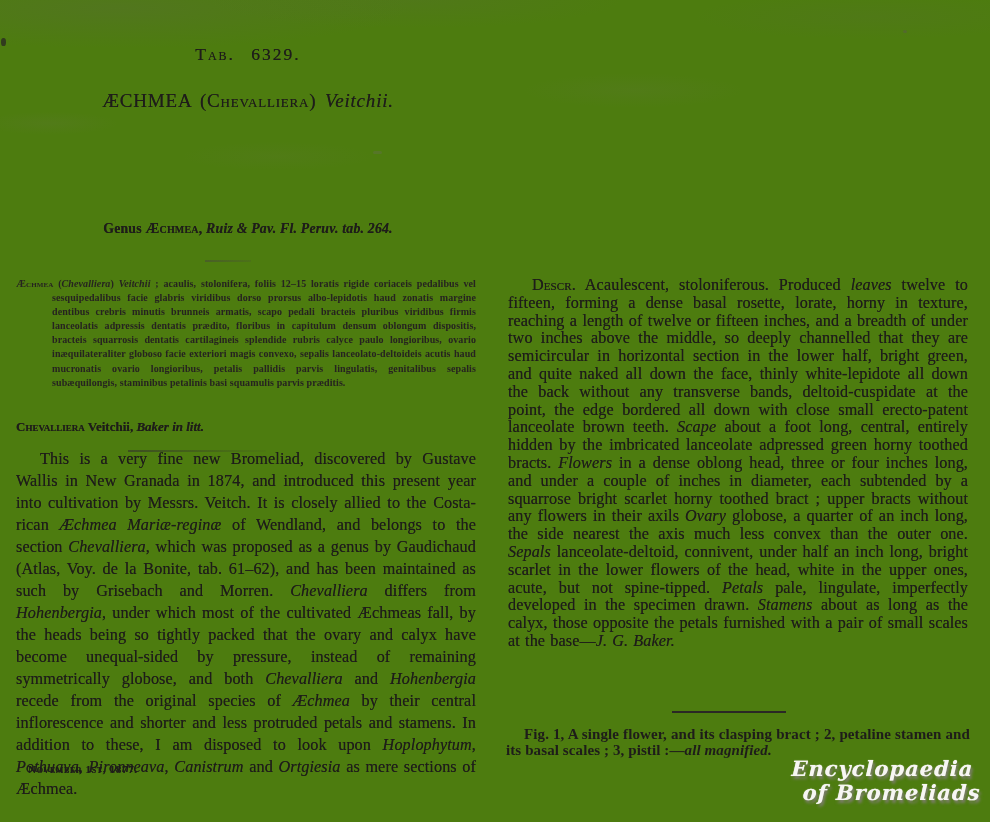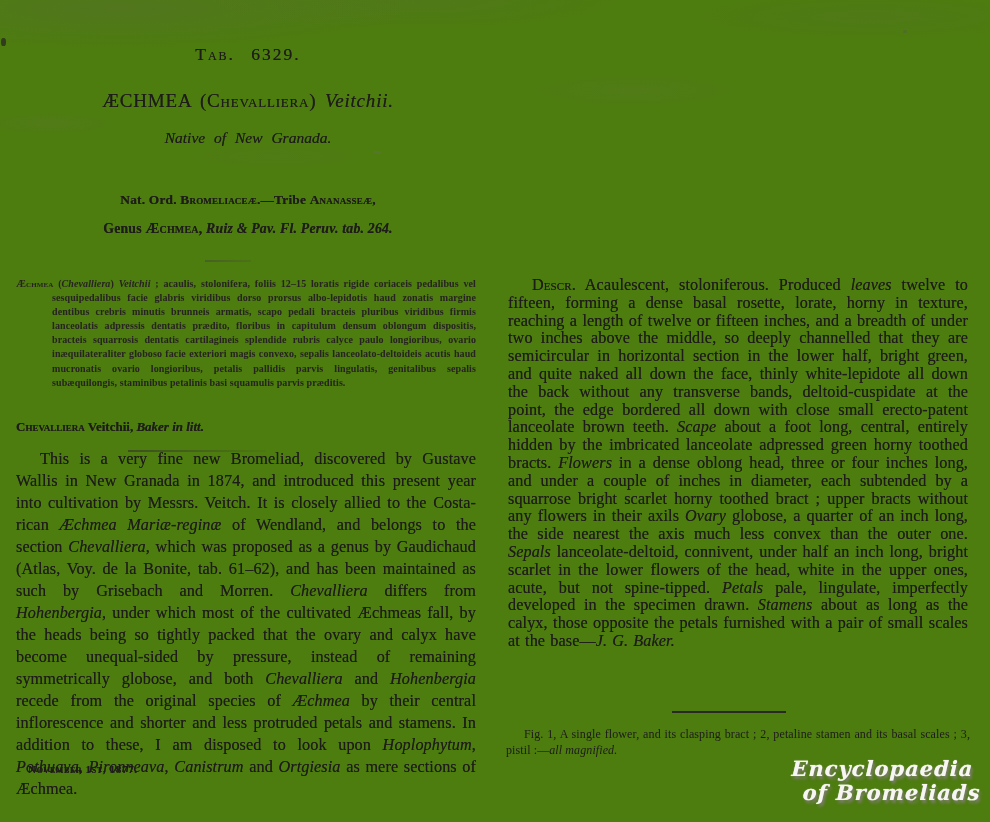--- a/index.html
+++ b/index.html
@@ -56,21 +56,21 @@
                background: linear-gradient(90deg, rgba(50,48,45,.6), rgba(50,48,45,.05)); }
   .body-para { font-size: 16.2px; letter-spacing: .1px; word-spacing: 1px; }
   #discussion-para { left: 16px; top: 448px; width: 460px; line-height: 22px; text-indent: 24px; }
   #date-line { left: 28px; top: 763px; font-size: 11.2px; font-variant: small-caps;
                font-weight: bold; letter-spacing: .6px; }
 
   
   #description-para { left: 508px; top: 277px; width: 460px; line-height: 17.8px; text-indent: 24px; }
   #figure-rule { left: 672px; top: 711px; width: 114px; height: 2px; background: #2a2825; }
   #figure-caption { left: 506px; top: 726px; width: 464px;
-                    font-size: 12px; line-height: 16.4px; font-weight: normal;
+                    font-size: 15px; line-height: 16.4px; font-weight: bold;
                     text-indent: 18px; letter-spacing: .1px; }
 
   
   #watermark {
     left: 782px; top: 757px; width: 200px;
     font-family: "DejaVu Serif", serif;
     font-style: italic; font-weight: bold;
     font-size: 21px; line-height: 24px;
     letter-spacing: 1px; text-align: center;
     color: #f7f6f3;
@@ -87,23 +87,21 @@
 </style>
 </head>
 <body>
 
 <div id="page">
 
   <div class="abs hdr ink" id="tab-line">Tab. 6329.</div>
 
   <div class="abs hdr ink" id="main-title"><span>ÆCHMEA (</span><span class="seg-sc">Chevalliera</span><span>) </span><span class="seg-i">Veitchii.</span></div>
 
-  <div class="abs hdr ink" id="native-line">Native of New Granada.</div>
 
-  <div class="abs hdr ink" id="nat-ord-line"><span>Nat. Ord. </span><span class="seg-sc">Bromeliaceæ.</span><span>—Tribe </span><span class="seg-sc">Ananasseæ,</span></div>
 
   <div class="abs hdr ink" id="genus-line"><span>Genus </span><span class="seg-sc">Æchmea,</span><span> </span><span class="seg-i">Ruiz &amp; Pav. Fl. Peruv. tab. 264.</span></div>
 
   <div class="abs" id="header-rule"></div>
 
   <div class="abs justify" id="latin-diagnosis"><span class="seg-sc">Æchmea</span><span> (</span><span class="seg-i">Chevalliera</span><span>) </span><span class="seg-i">Veitchii</span><span> ; acaulis, stolonifera, foliis 12–15 loratis rigide coriaceis pedalibus vel sesquipedalibus facie glabris viridibus dorso prorsus albo-lepidotis haud zonatis margine dentibus crebris minutis brunneis armatis, scapo pedali bracteis pluribus viridibus firmis lanceolatis adpressis dentatis prædito, floribus in capitulum densum oblongum dispositis, bracteis squarrosis dentatis cartilagineis splendide rubris calyce paulo longioribus, ovario inæquilateraliter globoso facie exteriori magis convexo, sepalis lanceolato-deltoideis acutis haud mucronatis ovario longioribus, petalis pallidis parvis lingulatis, genitalibus sepalis subæquilongis, staminibus petalinis basi squamulis parvis præditis.</span></div>
 
   <div class="abs ink" id="synonym-line"><span class="seg-sc">Chevalliera</span><span> Veitchii, </span><span class="seg-i">Baker in litt.</span></div>
 
   <div class="abs" id="left-rule"></div>

